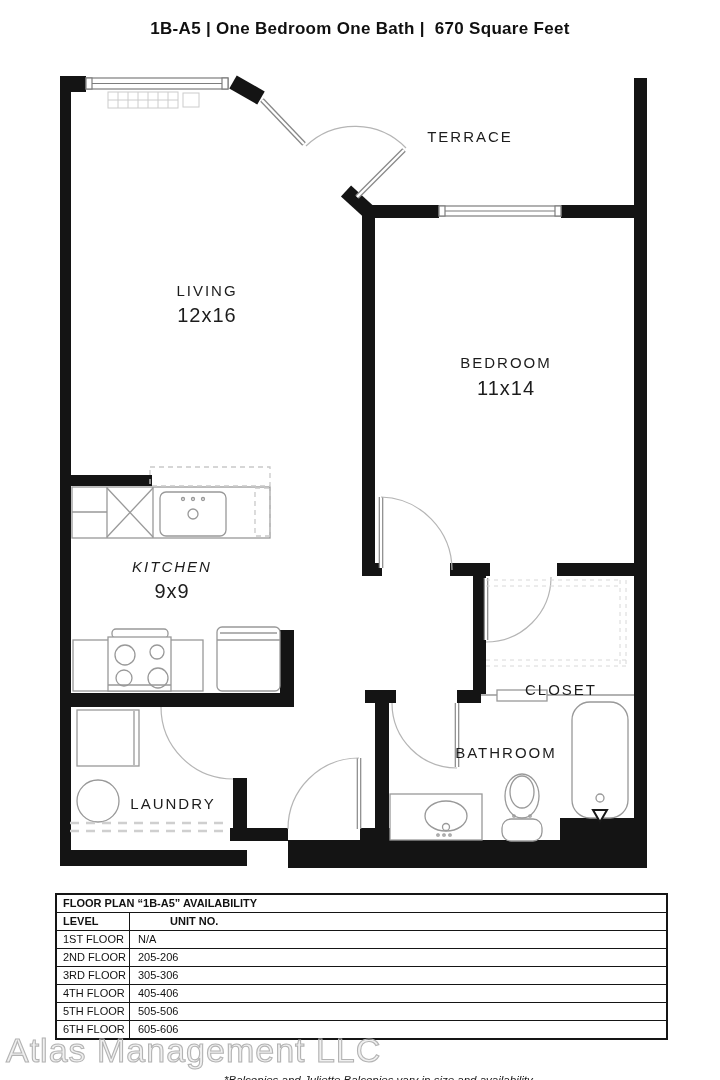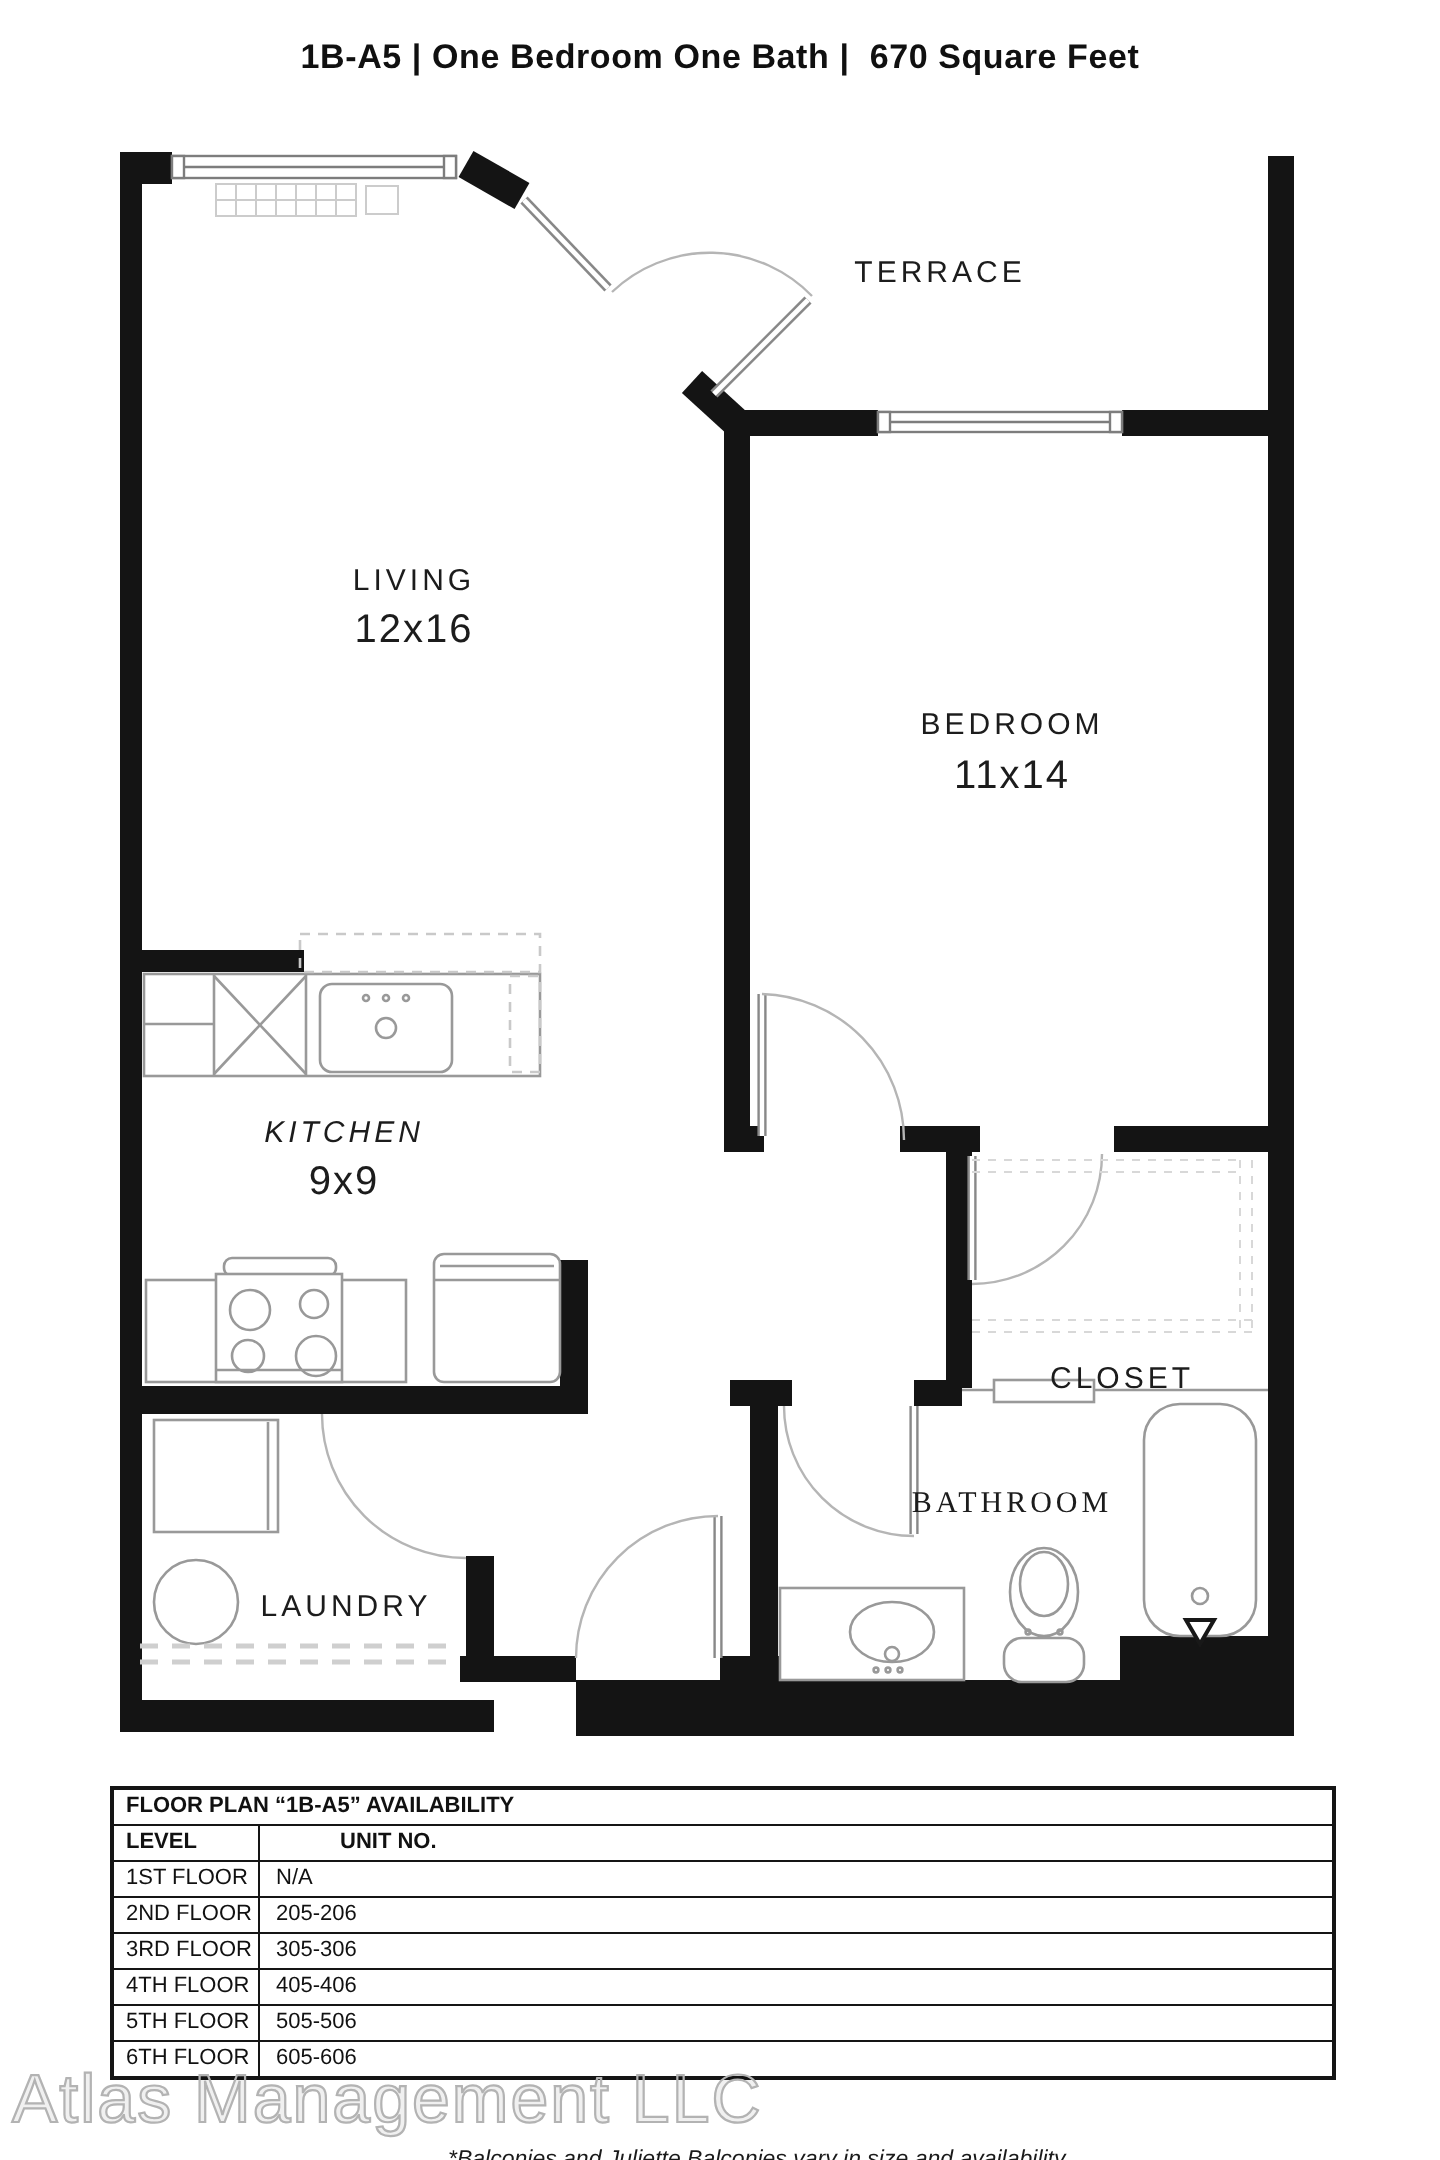--- a/index.html
+++ b/index.html
@@ -211,21 +211,21 @@
 
   <div class="room-label" style="left:470px;top:128px;">TERRACE</div>
   <div class="room-label" style="left:207px;top:282px;">LIVING</div>
   <div class="room-dims" style="left:207px;top:304px;">12x16</div>
   <div class="room-label" style="left:506px;top:354px;">BEDROOM</div>
   <div class="room-dims" style="left:506px;top:377px;">11x14</div>
   <div class="room-label" style="left:172px;top:558px;font-style:italic;">KITCHEN</div>
   <div class="room-dims" style="left:172px;top:580px;">9x9</div>
   <div class="room-label" style="left:561px;top:637px;margin-top:44px;">CLOSET</div>
   <div class="room-label" style="left:173px;top:795px;">LAUNDRY</div>
-  <div class="room-label" style="left:506px;top:744px;font-family:Liberation Serif, serif;">BATHROOM</div>
+  <div class="room-label" style="left:506px;top:744px;">BATHROOM</div>
 
   <div class="avail-table">
     <div class="t-title">FLOOR PLAN “1B-A5” AVAILABILITY</div>
     <div class="t-row t-head">
       <div class="c1">LEVEL</div>
       <div class="c2">UNIT NO.</div>
     </div>
     <div class="t-row t-body">
       <div class="c1">1ST FLOOR</div>
       <div class="c2">N/A</div>

